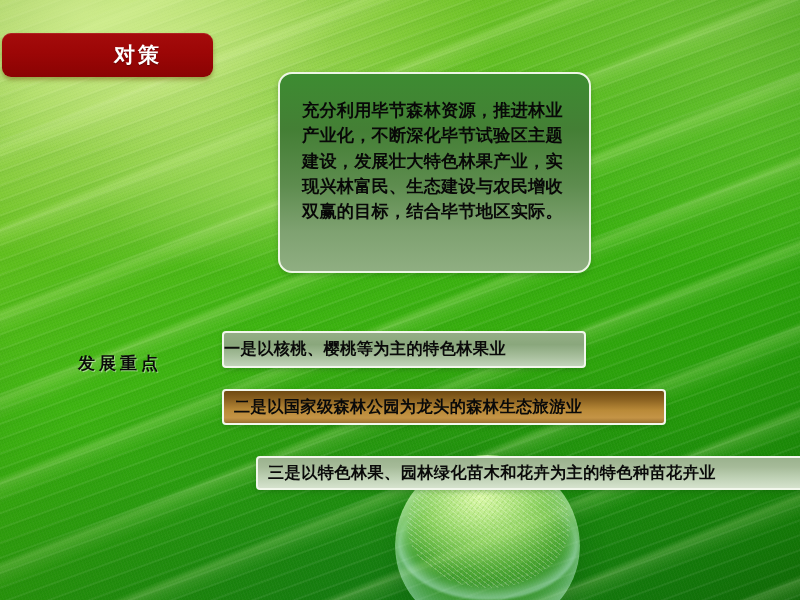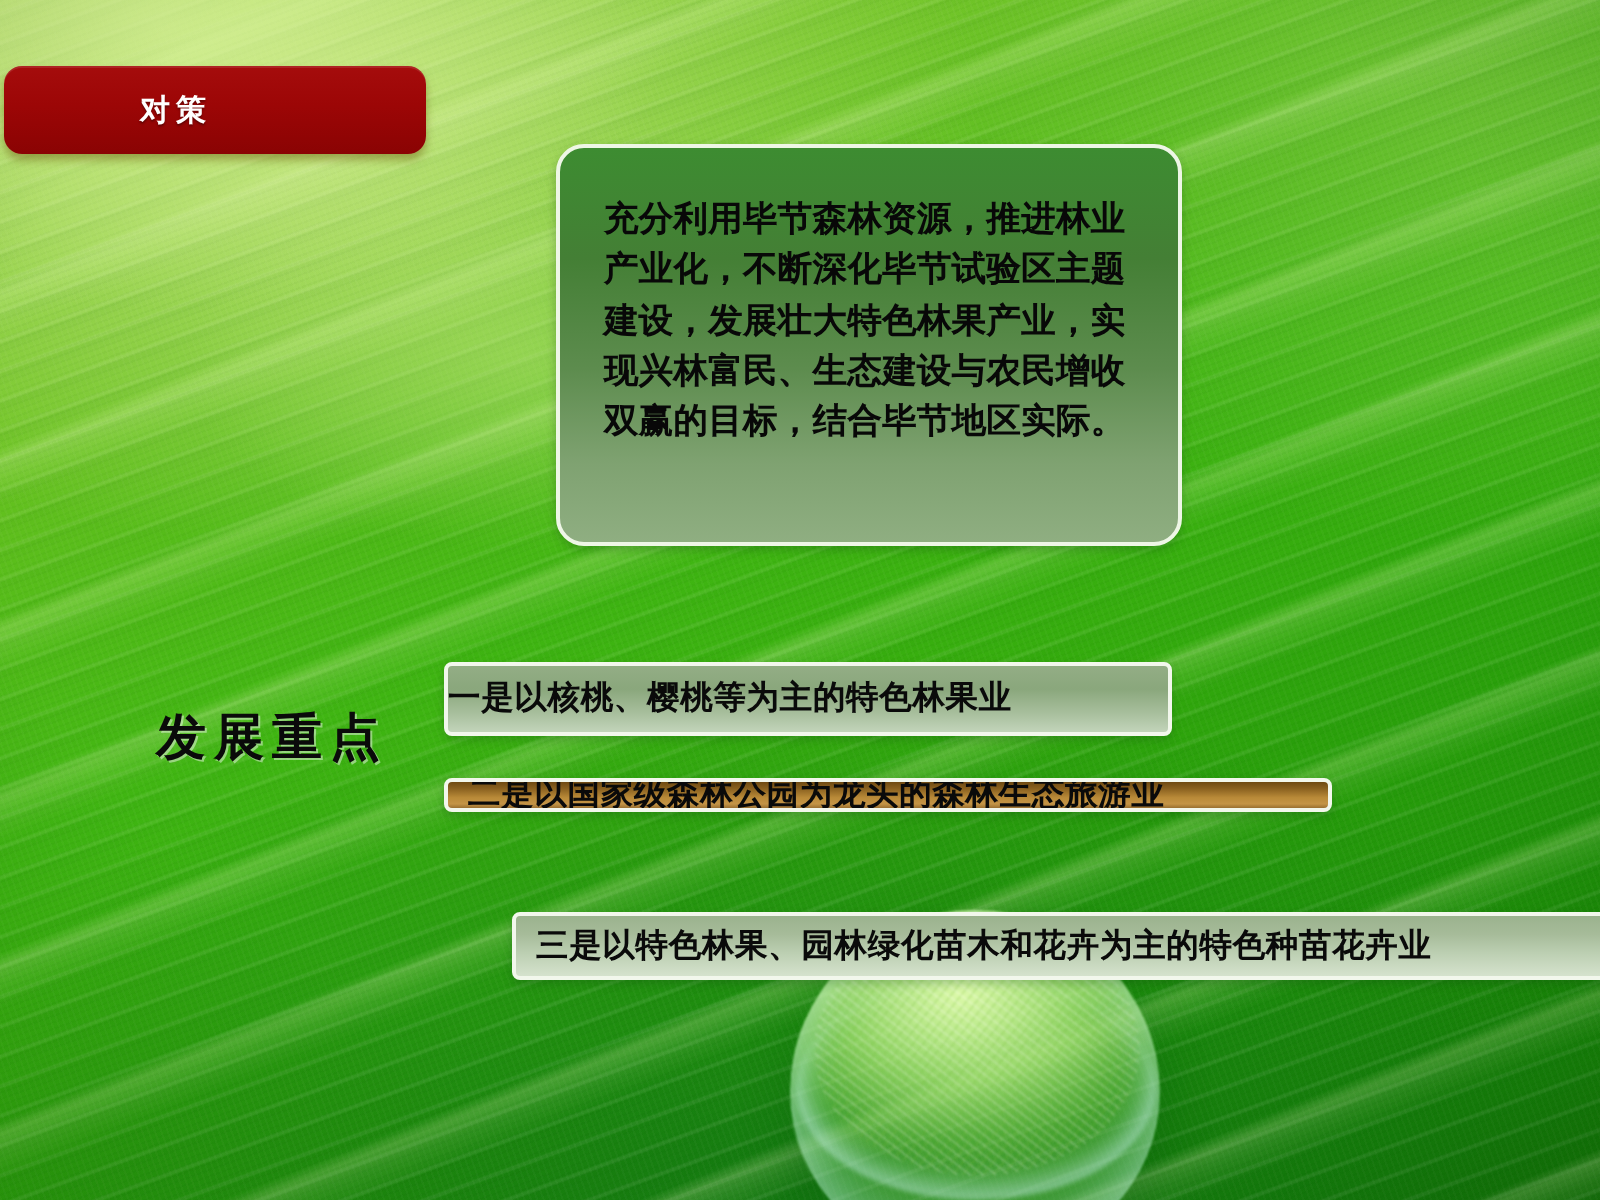--- a/index.html
+++ b/index.html
@@ -126,25 +126,26 @@
     border-radius: 9px;
     background: linear-gradient(180deg, #a50c0c 0%, #9c0606 45%, #8a0303 100%);
     box-shadow: 0 3px 4px rgba(120,110,30,0.55), inset 0 1px 0 rgba(255,255,255,0.10);
     display: flex;
     align-items: center;
     padding-left: 68px;
     box-sizing: border-box;
   }
   .title-badge-text {
     color: #ffffff;
-    font-size: 15px;
+    font-size: 21px;
     font-weight: bold;
     letter-spacing: 3px;
     line-height: 1;
     text-shadow: 0 1px 1px rgba(0,0,0,0.35);
+    margin-left: 44px;
   }
 
   
   .main-box {
     position: absolute;
     left: 278px;
     top: 72px;
     width: 313px;
     height: 201px;
     box-sizing: border-box;
@@ -168,21 +169,21 @@
     font-weight: 600;
     white-space: pre-wrap;
     text-align: left;
   }
 
   
   .focus-label {
     position: absolute;
     left: 78px;
     top: 352px;
-    font-size: 25px;
+    font-size: 17px;
     font-weight: bold;
     color: #0a0a0a;
     letter-spacing: 4px;
     text-shadow: 1px 1px 0 rgba(255,255,255,0.45);
   }
 
   
   .bullet {
     position: absolute;
     box-sizing: border-box;
@@ -206,21 +207,21 @@
     left: 222px;
     top: 331px;
     width: 364px;
     height: 37px;
     background: linear-gradient(180deg, #93ad85 0%, #8aa77c 35%, #a8bf9d 72%, #c2d4ba 100%);
   }
   .bullet-2 {
     left: 222px;
     top: 389px;
     width: 444px;
-    height: 17px;
+    height: 36px;
     padding-left: 10px;
     background: linear-gradient(180deg, #6f4a12 0%, #8a6120 26%, #b98a38 60%, #c49446 84%, #9a7030 100%);
   }
   .bullet-3 {
     left: 232px;
     top: 456px;
     width: 556px;
     height: 34px;
     padding-left: 10px;
     background: linear-gradient(180deg, #9bb28e 0%, #a6bb99 30%, #bccfb2 62%, #d5e2cd 100%);

